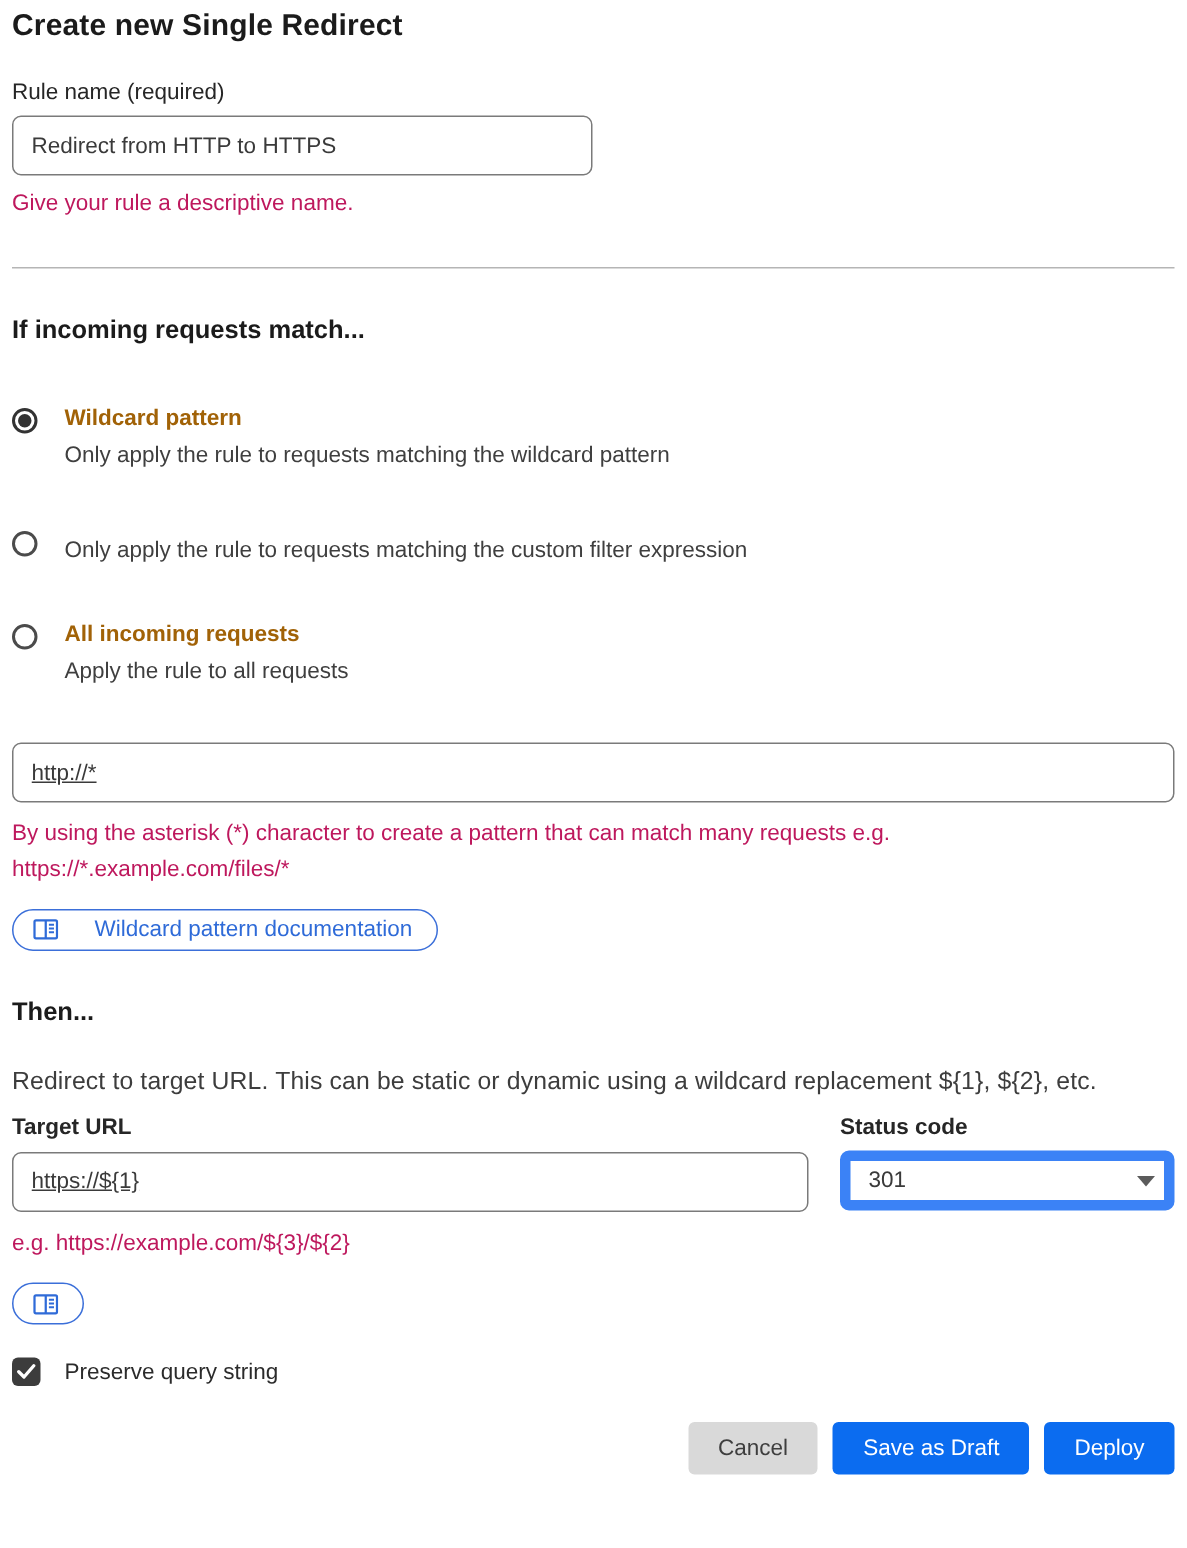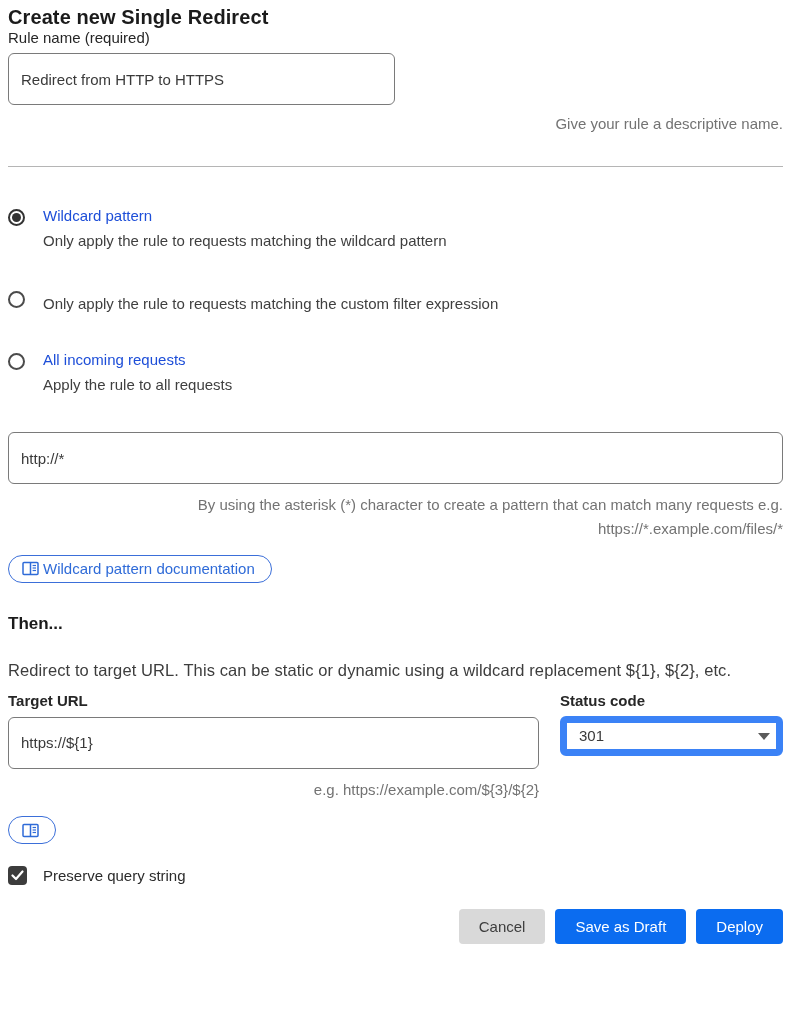--- a/index.html
+++ b/index.html
@@ -13,34 +13,34 @@
   .container { padding: 6px 8px 0 8px; }
 
   h1.page-title {
     font-size: 20px; font-weight: 700; color: #1b1b1b;
     letter-spacing: 0.1px;
   }
 
   .field-label {
     font-size: 15px; color: #262626; display: block;
   }
-  .rule-name-label { }
+  .rule-name-label { margin-top: 24px; }
 
   .text-input {
     font-family: "Liberation Sans", sans-serif;
     font-size: 15px; color: #3a3a3a;
     border: 1px solid #7a7a7a; border-radius: 6px;
-    height: 52px; padding: 0 12px;
+    height: 40px; padding: 0 12px;
     background: #fff; outline: none;
     display: block;
   }
   .rule-name-input { width: 387px; margin-top: 7px; }
 
   .help-text {
-    font-size: 15px; color: #737373; margin-top: 7px; line-height: 1.55; text-align: right;
+    font-size: 15px; color: #be185d; margin-top: 7px; line-height: 1.55;
   }
 
   .divider {
     border: none; border-top: 1px solid #b5b5b5;
     margin: 31px 0 0 0;
   }
 
   h2.section-heading {
     font-size: 17px; font-weight: 700; color: #1b1b1b;
     margin-top: 31px;
@@ -54,31 +54,31 @@
     border: 2px solid #4b4b4b; background: #fff;
     margin: 2px 0 0 0; flex: 0 0 auto;
     display: flex; align-items: center; justify-content: center;
   }
   .radio-circle.selected { border-color: #333333; }
   .radio-circle.selected::after {
     content: ""; width: 9px; height: 9px; border-radius: 50%;
     background: #333333; display: block;
   }
   .radio-texts { margin-left: 18px; }
-  .radio-label { font-size: 15px; font-weight: 400; color: #1d4ed8; line-height: 1.25; }
+  .radio-label { font-size: 15px; font-weight: 700; color: #a16207; line-height: 1.25; }
   .radio-desc  { font-size: 15px; color: #3f3f3f; margin-top: 5px; line-height: 1.3; }
 
   .request-url-label { margin-top: 0; }
-  .full-input { width: 100%; margin-top: 8px; }
+  .full-input { width: 100%; margin-top: 8px; text-decoration: underline; }
   .two-line-help { margin-top: 9px; }
 
   
   .doc-btn {
     margin-top: 15px;
-    display: inline-flex; align-items: center; gap: 4px;
+    display: inline-flex; align-items: center; gap: 24px;
     height: 28px; padding: 0 16px 0 13px;
     background: #fff; border: 1px solid #3b6fd9; border-radius: 14px;
     color: #2f6bd8; font-size: 15px;
     font-family: "Liberation Sans", sans-serif;
     cursor: pointer;
   }
   .doc-btn svg { display: block; }
 
   .then-heading { margin-top: 33px; }
   .then-desc {
@@ -130,20 +130,21 @@
 <div class="container">
 
   <h1 class="page-title">Create new Single Redirect</h1>
 
   <label class="field-label rule-name-label">Rule name (required)</label>
   <input class="text-input rule-name-input" type="text" value="Redirect from HTTP to HTTPS" style="">
   <div class="help-text">Give your rule a descriptive name.</div>
 
   <hr class="divider">
 
+  <h2 class="section-heading">If incoming requests match...</h2>
 
   <div class="radio-group">
 
     <div class="radio-row">
       <span class="radio-circle selected"></span>
       <span class="radio-texts">
         <div class="radio-label">Wildcard pattern</div>
         <div class="radio-desc">Only apply the rule to requests matching the wildcard pattern</div>
       </span>
     </div>

